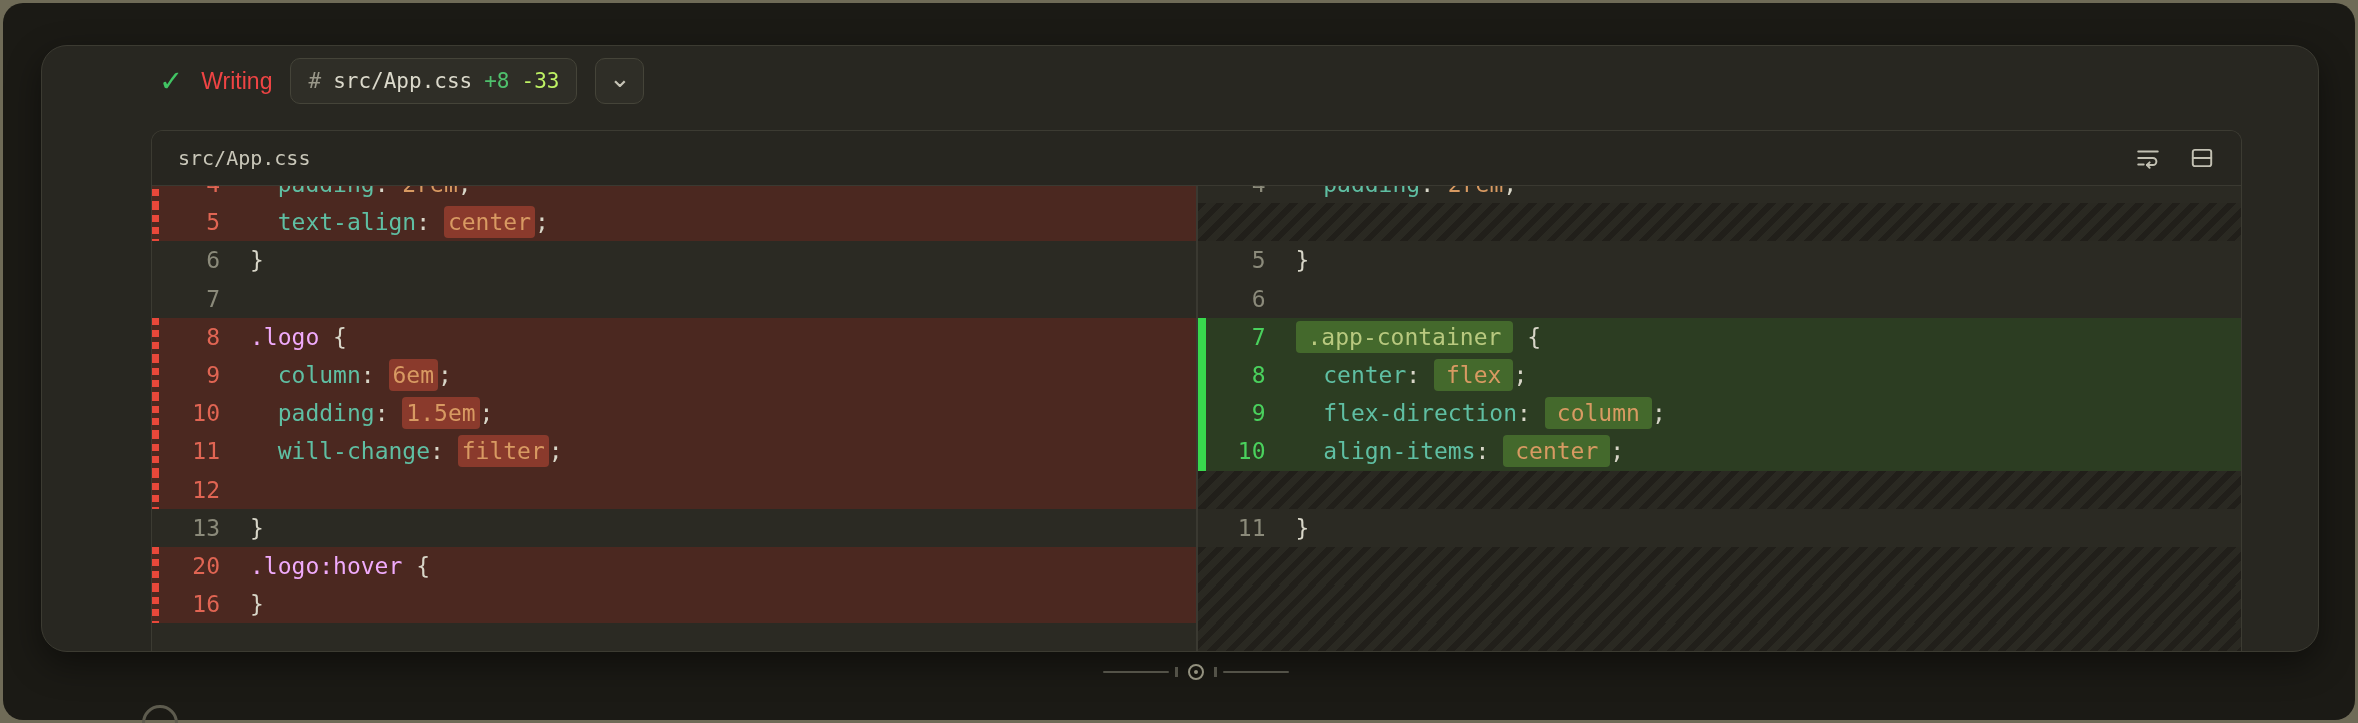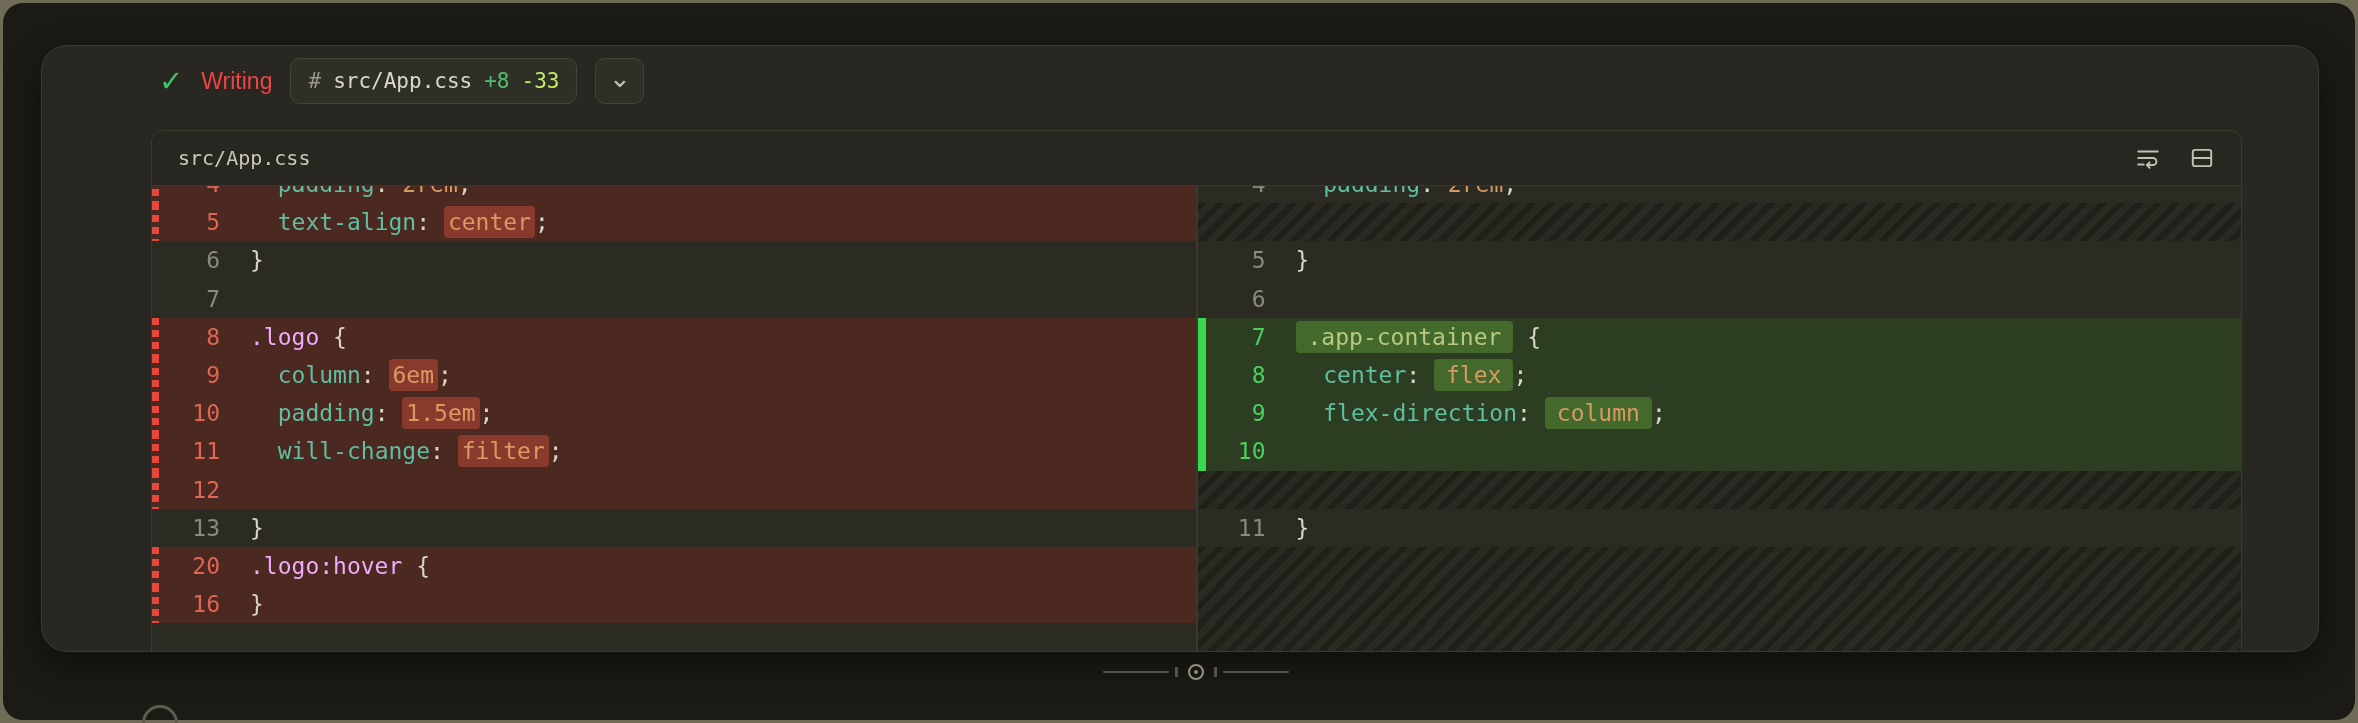--- a/index.html
+++ b/index.html
@@ -245,20 +245,21 @@
               <div class="code"><span class="seg-pln">  </span><span class="seg-prop">center</span><span class="seg-pln">: </span><span class="seg-val hl">flex</span><span class="seg-pln">;</span></div>
             </div>
             <div class="row add">
               <div class="marker"></div>
               <div class="gutter">9</div>
               <div class="code"><span class="seg-pln">  </span><span class="seg-prop">flex-direction</span><span class="seg-pln">: </span><span class="seg-val hl">column</span><span class="seg-pln">;</span></div>
             </div>
             <div class="row add">
               <div class="marker"></div>
               <div class="gutter">10</div>
+              <div class="code"><span class="seg-pln">  </span><span class="seg-prop">align-items</span><span class="seg-pln">: </span><span class="seg-val hl">center</span><span class="seg-pln">;</span></div>
             </div>
             <div class="row hatch"></div>
             <div class="row ctx">
               <div class="marker"></div>
               <div class="gutter">11</div>
               <div class="code"><span class="seg-pln">}</span></div>
             </div>
             <div class="row hatch"></div>
             <div class="row hatch"></div>
             <div class="row hatch"></div>

